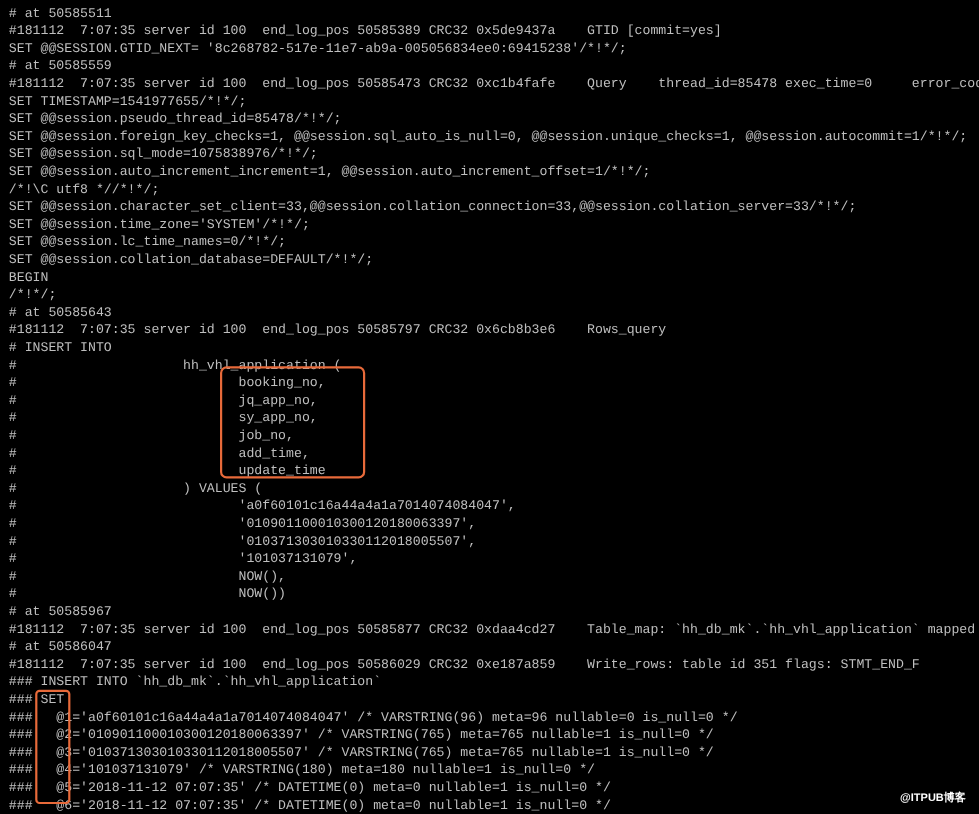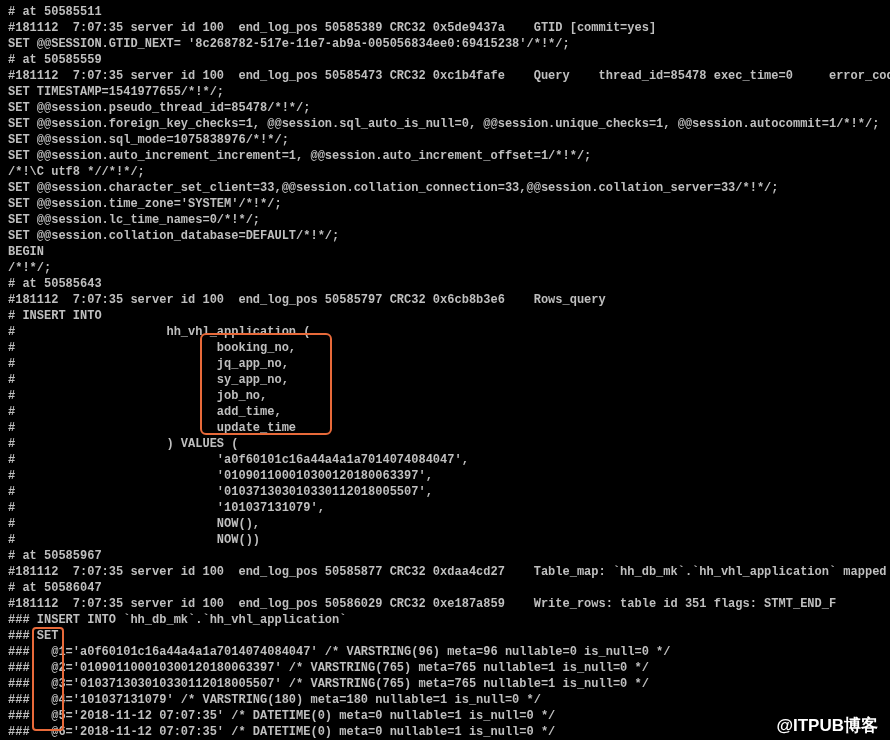--- a/index.html
+++ b/index.html
@@ -11,21 +11,21 @@
     font-size: 12px;
     line-height: 16px;
     width: 890px;
     height: 740px;
     overflow: hidden;
   }
   .terminal {
     padding: 4px 8px;
     white-space: pre;
   }
-  .line { display: block; font-weight: bold; }
+  .line { display: block; }
   .highlight-box-1 {
     position: absolute;
     left: 200px;
     top: 333px;
     width: 128px;
     height: 98px;
     border: 2px solid #e86a3a;
     border-radius: 6px;
     pointer-events: none;
   }
@@ -38,21 +38,21 @@
     border: 2px solid #e86a3a;
     border-radius: 4px;
     pointer-events: none;
   }
   .watermark {
     position: absolute;
     right: 12px;
     bottom: 6px;
     color: #fff;
     font-weight: bold;
-    font-size: 17px;
+    font-size: 10px;
     font-family: sans-serif;
   }
 </style>
 </head>
 <body>
 
 <div class="terminal" id="terminal-lines"><span class="line"># at 50585511</span><span class="line">#181112  7:07:35 server id 100  end_log_pos 50585389 CRC32 0x5de9437a    GTID [commit=yes]</span><span class="line">SET @@SESSION.GTID_NEXT= '8c268782-517e-11e7-ab9a-005056834ee0:69415238'/*!*/;</span><span class="line"># at 50585559</span><span class="line">#181112  7:07:35 server id 100  end_log_pos 50585473 CRC32 0xc1b4fafe    Query    thread_id=85478 exec_time=0     error_code=0</span><span class="line">SET TIMESTAMP=1541977655/*!*/;</span><span class="line">SET @@session.pseudo_thread_id=85478/*!*/;</span><span class="line">SET @@session.foreign_key_checks=1, @@session.sql_auto_is_null=0, @@session.unique_checks=1, @@session.autocommit=1/*!*/;</span><span class="line">SET @@session.sql_mode=1075838976/*!*/;</span><span class="line">SET @@session.auto_increment_increment=1, @@session.auto_increment_offset=1/*!*/;</span><span class="line">/*!\C utf8 *//*!*/;</span><span class="line">SET @@session.character_set_client=33,@@session.collation_connection=33,@@session.collation_server=33/*!*/;</span><span class="line">SET @@session.time_zone='SYSTEM'/*!*/;</span><span class="line">SET @@session.lc_time_names=0/*!*/;</span><span class="line">SET @@session.collation_database=DEFAULT/*!*/;</span><span class="line">BEGIN</span><span class="line">/*!*/;</span><span class="line"># at 50585643</span><span class="line">#181112  7:07:35 server id 100  end_log_pos 50585797 CRC32 0x6cb8b3e6    Rows_query</span><span class="line"># INSERT INTO</span><span class="line">#                     hh_vhl_application (</span><span class="line">#                            booking_no,</span><span class="line">#                            jq_app_no,</span><span class="line">#                            sy_app_no,</span><span class="line">#                            job_no,</span><span class="line">#                            add_time,</span><span class="line">#                            update_time</span><span class="line">#                     ) VALUES (</span><span class="line">#                            'a0f60101c16a44a4a1a7014074084047',</span><span class="line">#                            '010901100010300120180063397',</span><span class="line">#                            '010371303010330112018005507',</span><span class="line">#                            '101037131079',</span><span class="line">#                            NOW(),</span><span class="line">#                            NOW())</span><span class="line"># at 50585967</span><span class="line">#181112  7:07:35 server id 100  end_log_pos 50585877 CRC32 0xdaa4cd27    Table_map: `hh_db_mk`.`hh_vhl_application` mapped to number 351</span><span class="line"># at 50586047</span><span class="line">#181112  7:07:35 server id 100  end_log_pos 50586029 CRC32 0xe187a859    Write_rows: table id 351 flags: STMT_END_F</span><span class="line">### INSERT INTO `hh_db_mk`.`hh_vhl_application`</span><span class="line">### SET</span><span class="line">###   @1='a0f60101c16a44a4a1a7014074084047' /* VARSTRING(96) meta=96 nullable=0 is_null=0 */</span><span class="line">###   @2='010901100010300120180063397' /* VARSTRING(765) meta=765 nullable=1 is_null=0 */</span><span class="line">###   @3='010371303010330112018005507' /* VARSTRING(765) meta=765 nullable=1 is_null=0 */</span><span class="line">###   @4='101037131079' /* VARSTRING(180) meta=180 nullable=1 is_null=0 */</span><span class="line">###   @5='2018-11-12 07:07:35' /* DATETIME(0) meta=0 nullable=1 is_null=0 */</span><span class="line">###   @6='2018-11-12 07:07:35' /* DATETIME(0) meta=0 nullable=1 is_null=0 */</span></div>
 
 <div class="highlight-box-1"></div>
 <div class="highlight-box-2"></div>

